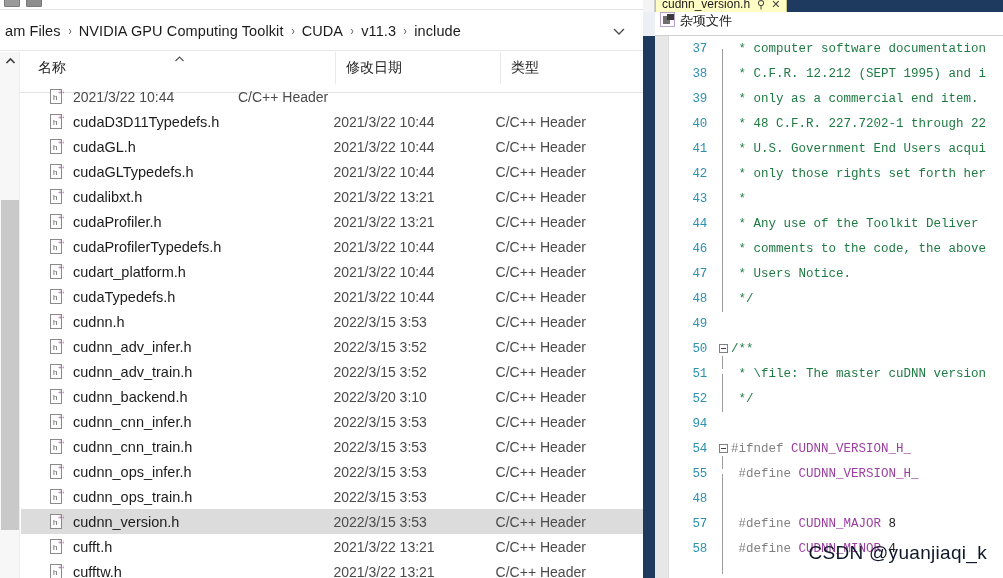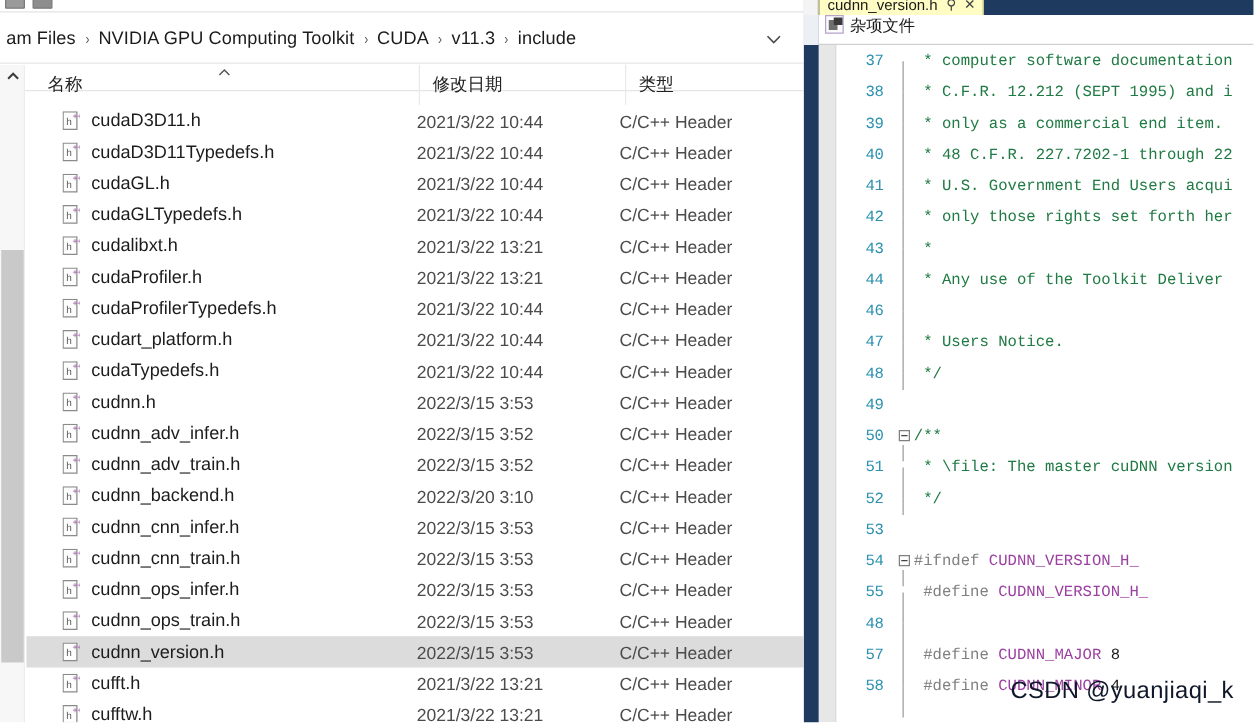--- a/index.html
+++ b/index.html
@@ -60,21 +60,21 @@
   .addr-chevron {
     position: absolute; right: 16px; top: 12px;
     width: 16px; height: 16px;
     color: #4a4a4a;
   }
   .addr-chevron svg { display: block; }
 
   
   .colheads {
     position: absolute; left: 0; top: 52px;
-    width: 643px; height: 21px;
+    width: 643px; height: 41px;
     background: #ffffff;
     border-bottom: 1px solid #e5e5e5;
   }
   .colhead {
     position: absolute; top: 0; height: 32px;
     display: flex; align-items: center;
     font-size: 14px; color: #222222;
     padding-left: 10px;
   }
   .colhead.name { left: 28px; width: 307px; }
@@ -326,21 +326,20 @@
 
     <div class="filelist" id="filelist">
         <div class="filerow">
           <span class="f-icon">
             <svg width="14" height="16" viewBox="0 0 14 16">
               <rect x="0.5" y="0.5" width="11" height="14" fill="#fdfdfd" stroke="#8a8a8a"></rect>
               <text x="3" y="11" font-family="Liberation Sans, sans-serif" font-size="8" fill="#5a5a5a">h</text>
               <text x="8" y="6" font-family="Liberation Sans, sans-serif" font-size="7" fill="#a05ca8">++</text>
             </svg>
           </span>
-          <span class="f-name">cudaD3D11.h</span>
           <span class="f-date">2021/3/22 10:44</span>
           <span class="f-type">C/C++ Header</span>
         </div>
         <div class="filerow">
           <span class="f-icon">
             <svg width="14" height="16" viewBox="0 0 14 16">
               <rect x="0.5" y="0.5" width="11" height="14" fill="#fdfdfd" stroke="#8a8a8a"></rect>
               <text x="3" y="11" font-family="Liberation Sans, sans-serif" font-size="8" fill="#5a5a5a">h</text>
               <text x="8" y="6" font-family="Liberation Sans, sans-serif" font-size="7" fill="#a05ca8">++</text>
             </svg>
@@ -596,28 +595,28 @@
       <div class="vs-indicator"></div>
       <div class="code-rows" id="coderows">
           <div class="crow"><span class="ln">37</span><span class="fold"><span class="vline"></span></span><span class="ctext"><span class="comment"> * computer software documentation</span></span></div>
           <div class="crow"><span class="ln">38</span><span class="fold"><span class="vline"></span></span><span class="ctext"><span class="comment"> * C.F.R. 12.212 (SEPT 1995) and i</span></span></div>
           <div class="crow"><span class="ln">39</span><span class="fold"><span class="vline"></span></span><span class="ctext"><span class="comment"> * only as a commercial end item.</span></span></div>
           <div class="crow"><span class="ln">40</span><span class="fold"><span class="vline"></span></span><span class="ctext"><span class="comment"> * 48 C.F.R. 227.7202-1 through 22</span></span></div>
           <div class="crow"><span class="ln">41</span><span class="fold"><span class="vline"></span></span><span class="ctext"><span class="comment"> * U.S. Government End Users acqui</span></span></div>
           <div class="crow"><span class="ln">42</span><span class="fold"><span class="vline"></span></span><span class="ctext"><span class="comment"> * only those rights set forth her</span></span></div>
           <div class="crow"><span class="ln">43</span><span class="fold"><span class="vline"></span></span><span class="ctext"><span class="comment"> *</span></span></div>
           <div class="crow"><span class="ln">44</span><span class="fold"><span class="vline"></span></span><span class="ctext"><span class="comment"> * Any use of the Toolkit Deliver</span></span></div>
-          <div class="crow"><span class="ln">46</span><span class="fold"><span class="vline"></span></span></div>
+          <div class="crow"><span class="ln">46</span><span class="fold"><span class="vline"></span></span><span class="ctext"><span class="comment"> * comments to the code, the above</span></span></div>
           <div class="crow"><span class="ln">47</span><span class="fold"><span class="vline"></span></span><span class="ctext"><span class="comment"> * Users Notice.</span></span></div>
           <div class="crow"><span class="ln">48</span><span class="fold"><span class="vline half-top"></span><span class="elbow-h"></span></span><span class="ctext"><span class="comment"> */</span></span></div>
           <div class="crow"><span class="ln">49</span><span class="fold"></span><span class="ctext"></span></div>
           <div class="crow"><span class="ln">50</span><span class="fold"><span class="box"></span><span class="vline half-bot"></span></span><span class="ctext"><span class="comment">/**</span></span></div>
           <div class="crow"><span class="ln">51</span><span class="fold"><span class="vline"></span></span><span class="ctext"><span class="comment"> * \file: The master cuDNN version</span></span></div>
           <div class="crow"><span class="ln">52</span><span class="fold"><span class="vline half-top"></span><span class="elbow-h"></span></span><span class="ctext"><span class="comment"> */</span></span></div>
-          <div class="crow"><span class="ln">53</span><span class="fold"></span><span class="ctext"></span></div>
+          <div class="crow"><span class="ln">94</span><span class="fold"></span><span class="ctext"></span></div>
           <div class="crow"><span class="ln">54</span><span class="fold"><span class="box"></span><span class="vline half-bot"></span></span><span class="ctext"><span class="pp">#ifndef </span><span class="macro">CUDNN_VERSION_H_</span><span class="plain"></span></span></div>
           <div class="crow"><span class="ln">55</span><span class="fold"><span class="vline"></span></span><span class="ctext"><span class="pp"> #define </span><span class="macro">CUDNN_VERSION_H_</span><span class="plain"></span></span></div>
           <div class="crow"><span class="ln">48</span><span class="fold"><span class="vline"></span></span><span class="ctext"></span></div>
           <div class="crow"><span class="ln">57</span><span class="fold"><span class="vline"></span></span><span class="ctext"><span class="pp"> #define </span><span class="macro">CUDNN_MAJOR</span><span class="plain"> 8</span></span></div>
           <div class="crow"><span class="ln">58</span><span class="fold"><span class="vline"></span></span><span class="ctext"><span class="pp"> #define </span><span class="macro">CUDNN_MINOR</span><span class="plain"> 4</span></span></div>
         </div>
     </div>
 
     <div class="watermark">CSDN @yuanjiaqi_k</div>
   </div>

